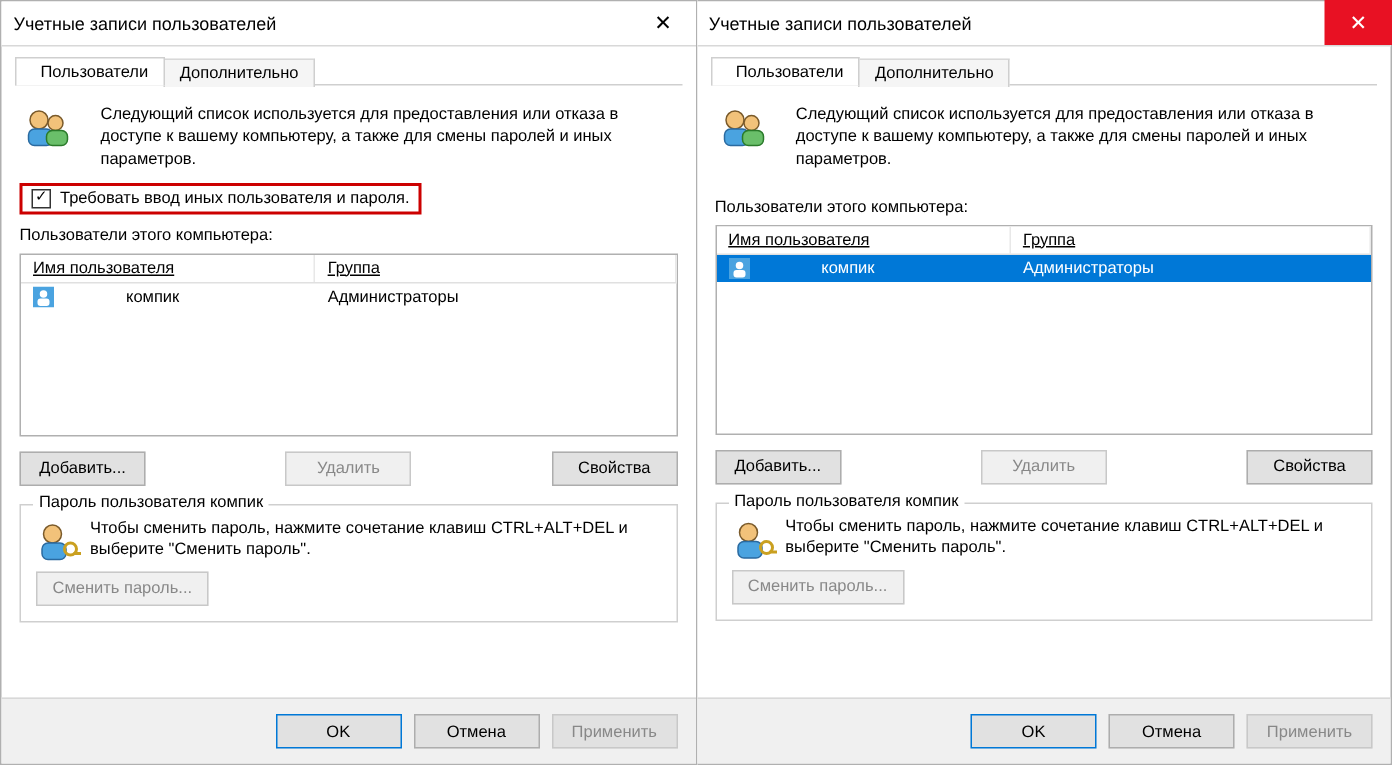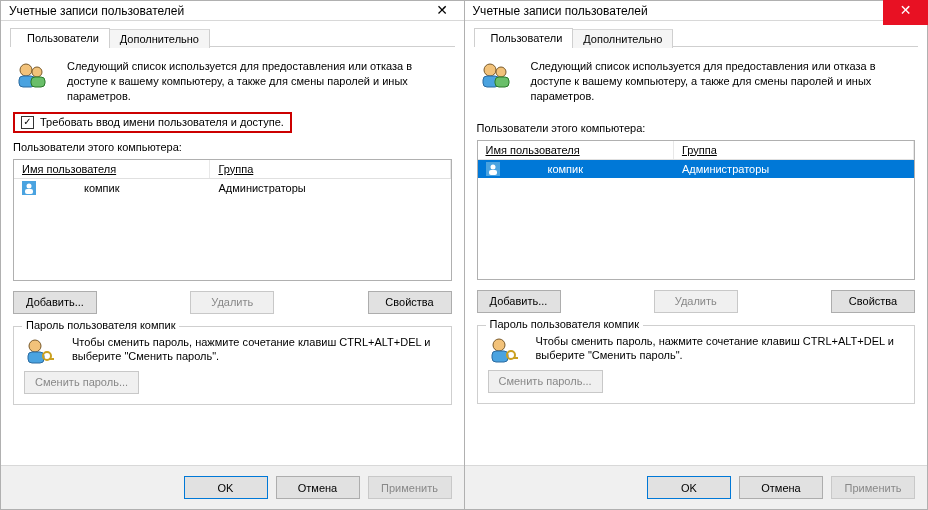--- a/index.html
+++ b/index.html
@@ -18,21 +18,21 @@
     flex: 1;
     border: 1px solid #b0b0b0;
     background: #fff;
     display: flex;
     flex-direction: column;
     min-width: 0;
     position: relative;
   }
   .window + .window { border-left: none; }
   .titlebar {
-    height: 20px;
+    height: 30px;
     border-bottom: 1px solid #d8d8d8;
     display: flex;
     align-items: center;
     padding: 0 8px;
     font-size: 12px;
     background: #fff;
   }
   .titlebar .title { flex: 1; }
   .titlebar .close {
     width: 45px;
@@ -167,21 +167,21 @@
   }
   .group-box .legend {
     position: absolute;
     top: -8px;
     left: 8px;
     background: #fff;
     padding: 0 4px;
   }
   .pwd-row {
     display: flex;
-    gap: 16px;
+    gap: 4px;
     align-items: flex-start;
   }
   .pwd-row .icon { width: 32px; height: 32px; flex: 0 0 32px; }
   .pwd-row .text { flex: 1; line-height: 1.35; }
   .footer {
     border-top: 1px solid #d8d8d8;
     padding: 10px 12px;
     display: flex;
     justify-content: flex-end;
     gap: 8px;
@@ -239,21 +239,21 @@
             <rect x="4" y="17" width="16" height="11" rx="4" fill="#4aa3e0" stroke="#2a6aa0"></rect>
             <circle cx="22" cy="13" r="5" fill="#f2c27a" stroke="#7a5a2a"></circle>
             <rect x="16" y="18" width="14" height="10" rx="4" fill="#6abf6a" stroke="#2a7a2a"></rect>
           </svg>
       </span>
       <div class="text">Следующий список используется для предоставления или отказа в доступе к вашему компьютеру, а также для смены паролей и иных параметров.</div>
     </div>
 
     <div class="checkbox-row highlight">
       <span class="chk">✓</span>
-      <span>Требовать ввод имени пользователя и доступе.</span>
+      <span>Требовать ввод иных пользователя и пароля.</span>
     </div>
 
     <div class="group-label">Пользователи этого компьютера:</div>
 
     <div class="listview">
       <div class="lv-head">
         <div class="col name">Имя пользователя</div>
         <div class="col group">Группа</div>
       </div>
       <div class="lv-row">

